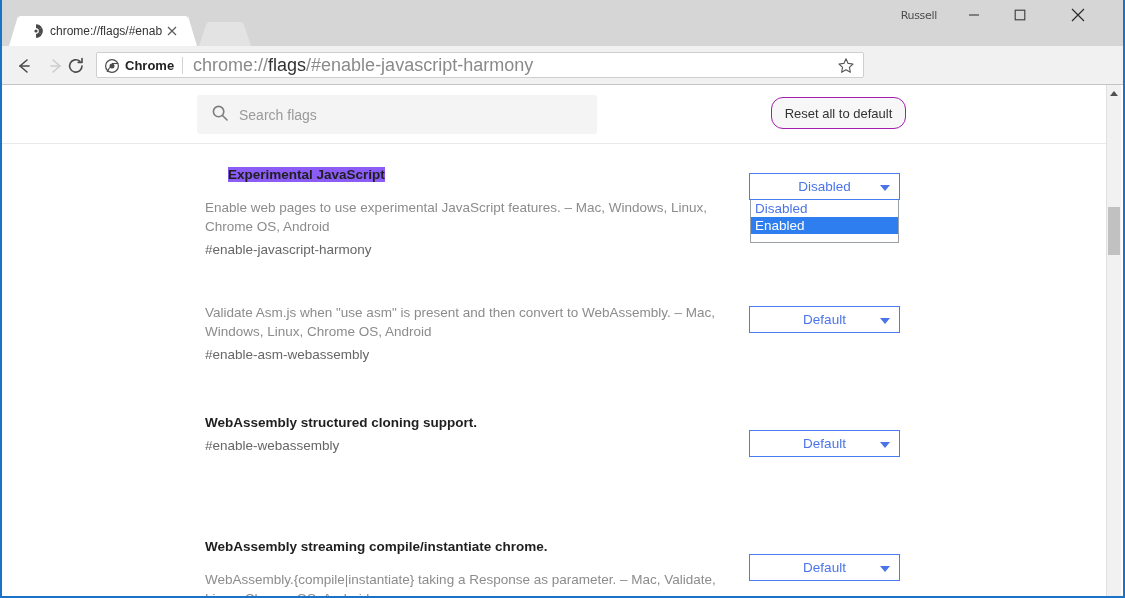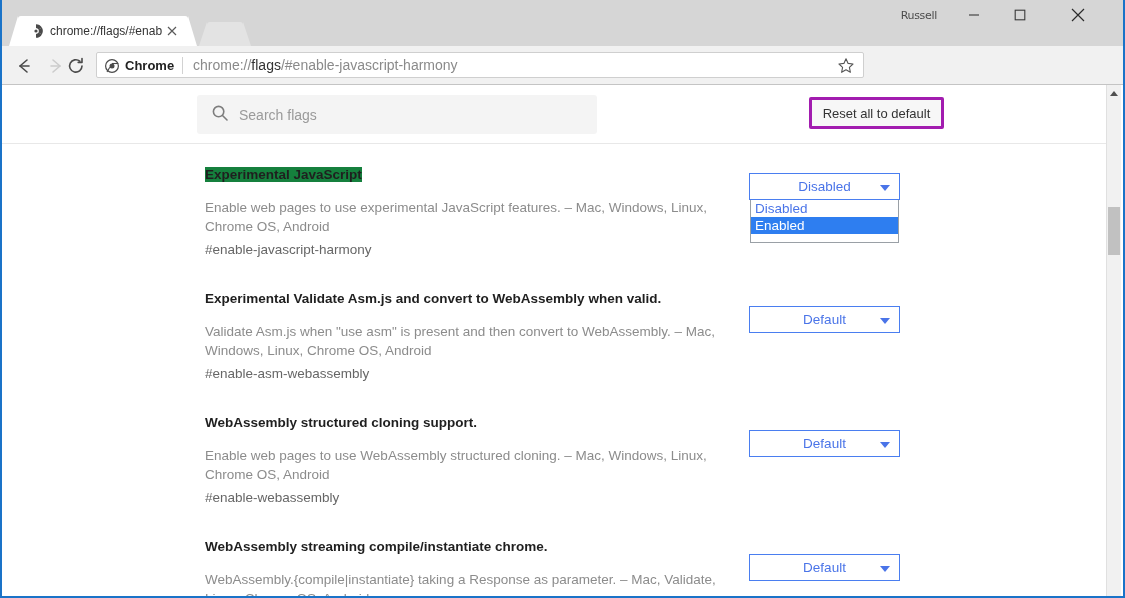--- a/index.html
+++ b/index.html
@@ -173,21 +173,21 @@
   }
   #omni-divider {
     position: absolute;
     left: 85px; top: 4px;
     width: 1px; height: 17px;
     background: #d2d2d2;
   }
   #omni-url {
     position: absolute;
     left: 96px; top: 4px;
-    font-size: 14px;
+    font-size: 18px;
     color: #8a8a8a;
     line-height: 17px;
     white-space: nowrap;
   }
   #omni-url .strong { color: #333; }
   #star-btn {
     position: absolute;
     right: 8px; top: 4px;
     width: 18px; height: 18px;
     cursor: pointer;
@@ -243,29 +243,28 @@
   #search-icon { margin: 0 10px 0 14px; }
   #search-input-text {
     font-size: 14px;
     color: #9a9a9a;
   }
   #reset-btn {
     position: absolute;
     left: 769px; top: 12px;
     width: 135px; height: 32px;
     background: #f7f7f7;
-    border: 3px solid #a21caf;
-    border-radius: 2px;
+    border: 1px solid #a21caf;
+    border-radius: 12px;
     font-size: 13px;
     color: #333;
     cursor: pointer;
     display: flex; align-items: center; justify-content: center;
     box-sizing: border-box;
     font-family: "Liberation Sans", sans-serif;
-    margin-left: 38px;
   }
 
   #flag-list {
     position: relative;
     padding-top: 21px;
   }
   .flag-row {
     position: relative;
     min-height: 88px;
     padding: 0 0 12px 0;
@@ -276,21 +275,22 @@
     width: 533px;
   }
   .flag-title {
     font-size: 13.5px;
     font-weight: bold;
     color: #1f1f1f;
     line-height: 18px;
     display: inline;
   }
   .flag-title.hl {
-    background: #15803d;
+    background: #8b5cf6;
+    margin-left: 23px;
   }
   .flag-desc {
     font-size: 13.5px;
     color: #8c8c8c;
     line-height: 19px;
     margin-top: 14px;
   }
   .flag-anchor {
     font-size: 13.5px;
     color: #666;
@@ -558,36 +558,34 @@
           <div class="sel-list">
             <div class="sel-opt">Disabled</div>
             <div class="sel-opt sel">Enabled</div>
             <div class="sel-pad"></div>
           </div>
         </div>
       </div>
 
       <div class="flag-row" style="margin-top:24px">
         <div class="flag-text">
-          <div><span class="flag-title">Experimental Validate Asm.js and convert to WebAssembly when valid.</span></div>
           <div class="flag-desc">Validate Asm.js when "use asm" is present and then convert to WebAssembly. – Mac, Windows, Linux, Chrome OS, Android</div>
           <a class="flag-anchor">#enable-asm-webassembly</a>
         </div>
         <div class="flag-control" style="top:17px">
           <div class="sel-box">
             <span>Default</span>
             <span class="sel-arrow"></span>
           </div>
         </div>
       </div>
 
       <div class="flag-row" style="margin-top:24px">
         <div class="flag-text">
           <div><span class="flag-title">WebAssembly structured cloning support.</span></div>
-          <div class="flag-desc">Enable web pages to use WebAssembly structured cloning. – Mac, Windows, Linux, Chrome OS, Android</div>
           <a class="flag-anchor">#enable-webassembly</a>
         </div>
         <div class="flag-control" style="top:17px">
           <div class="sel-box">
             <span>Default</span>
             <span class="sel-arrow"></span>
           </div>
         </div>
       </div>
 

